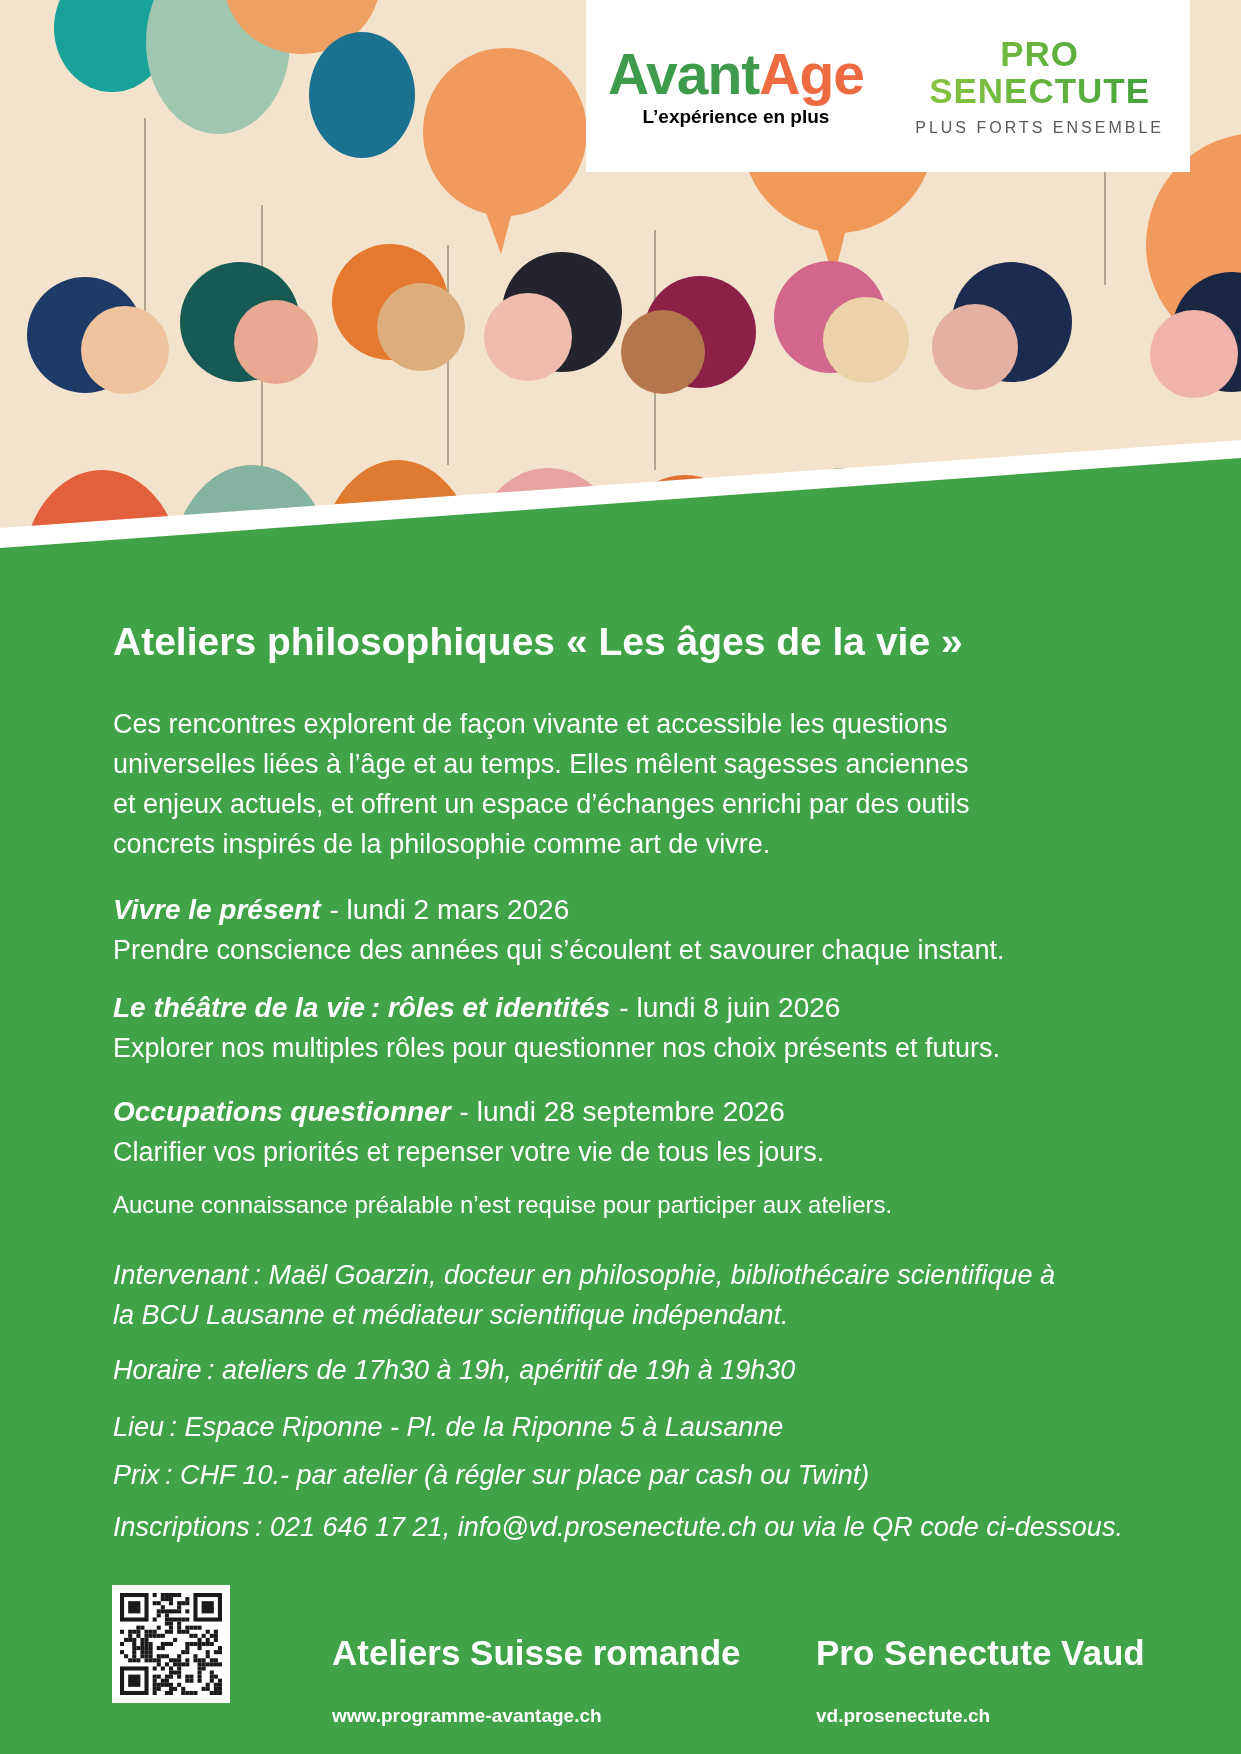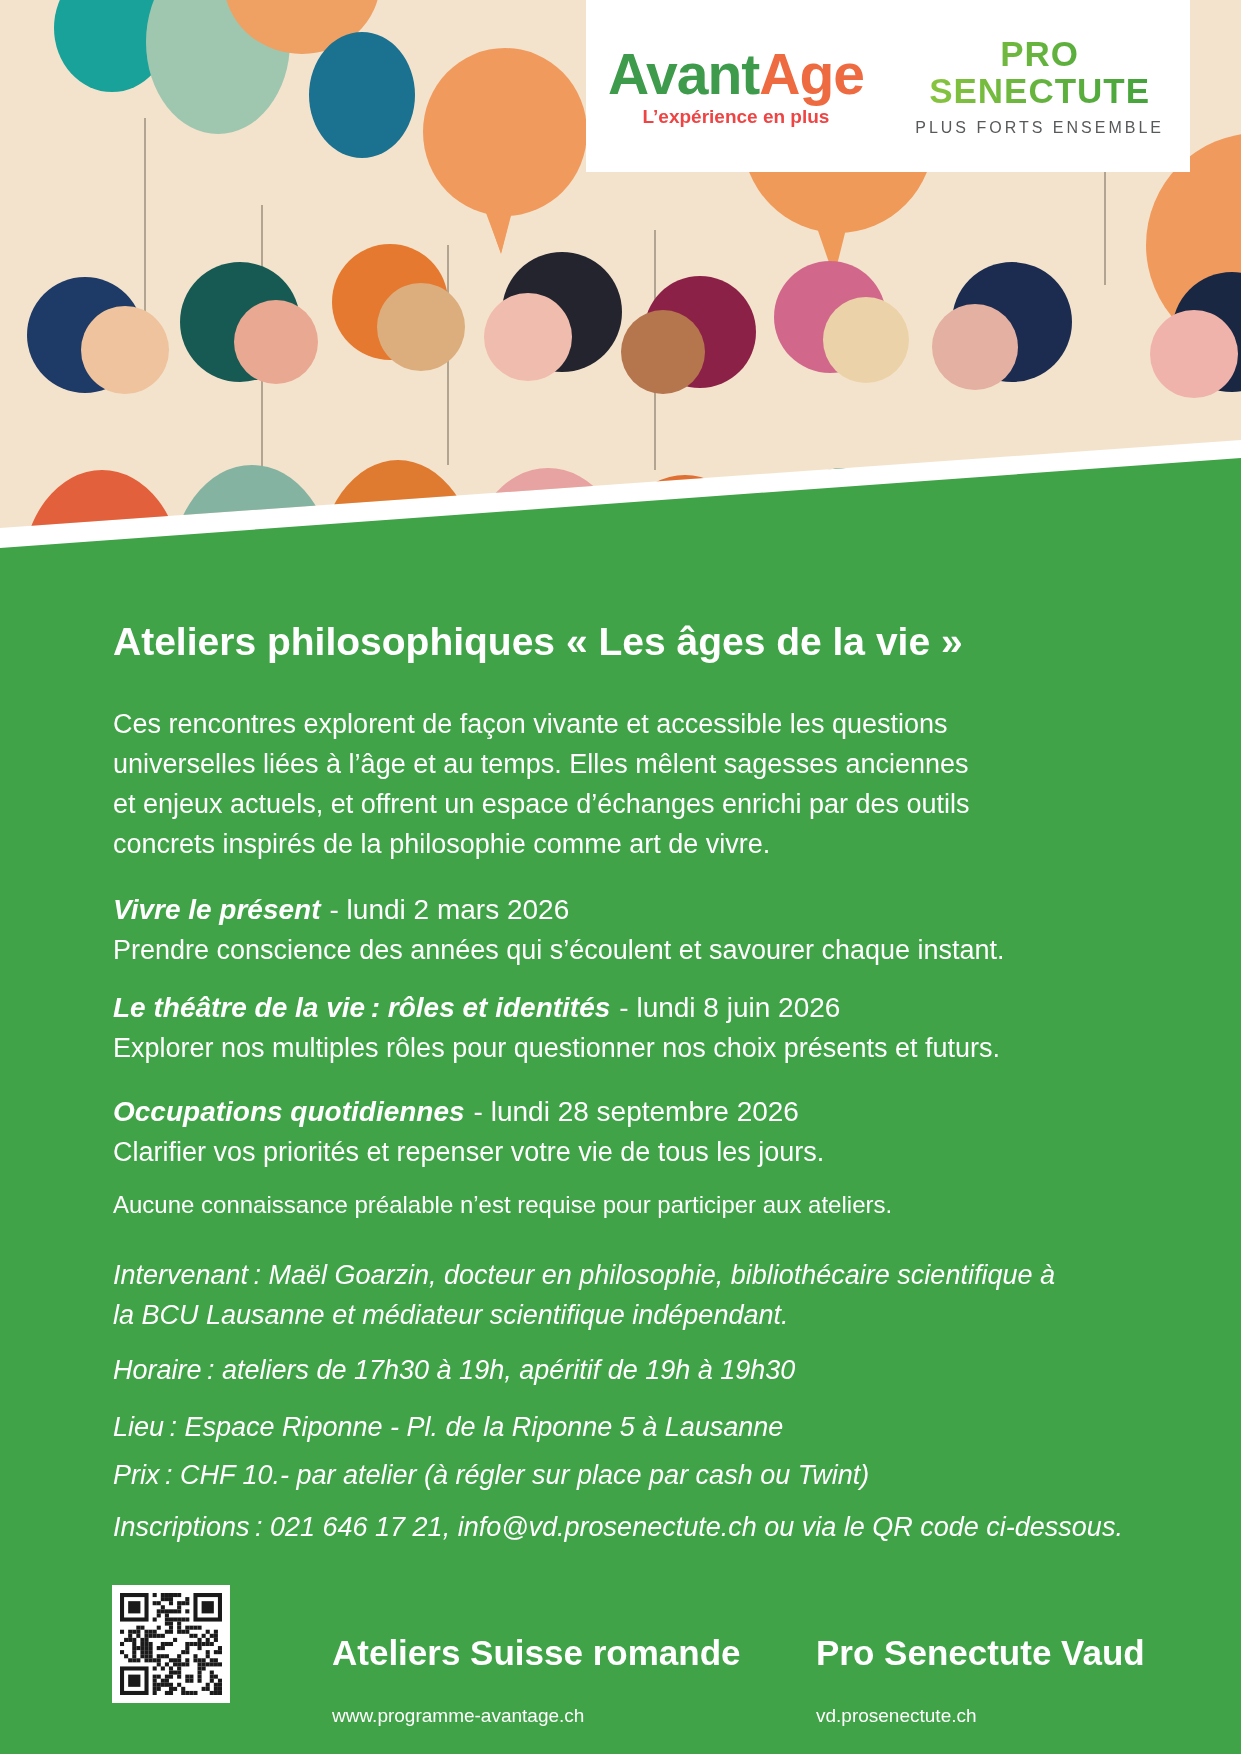--- a/index.html
+++ b/index.html
@@ -11,21 +11,21 @@
     clip-path:polygon(0 0,100% 0,100% 440px,0 528px);}
   .illustration svg{display:block;}
 
   
   .logo-box{position:absolute;top:0;left:586px;width:604px;height:172px;background:#fff;
     display:flex;align-items:center;justify-content:space-between;padding:0 26px 0 22px;box-sizing:border-box;}
   .avantage{ text-align:center;line-height:1;}
   .avantage .wordmark{font-size:57px;font-weight:bold;letter-spacing:-1px;}
   .avantage .wm-green{color:#3e9b4b;}
   .avantage .wm-orange{color:#ee6a41;}
-  .avantage .tagline{font-size:19px;font-weight:bold;color:#ef4444;margin-top:4px;letter-spacing:0;}
+  .avantage .tagline{font-size:19px;font-weight:bold;color:#000000;margin-top:4px;letter-spacing:0;}
   .prosenectute{text-align:center;line-height:1;}
   .ps-line{font-weight:bold;letter-spacing:1px;
     background:linear-gradient(90deg,#8cc63f,#3fa13c);
     -webkit-background-clip:text;background-clip:text;color:transparent;}
   .ps-line1{font-size:35px;}
   .ps-line2{font-size:35px;margin-top:2px;}
   .ps-tagline{font-size:16px;font-weight:normal;color:#58595b;letter-spacing:3px;margin-top:12px;}
 
   
   .green-section{position:absolute;top:458px;left:0;width:1241px;height:1296px;background:#40a347;
@@ -37,21 +37,21 @@
   .workshop .w-title{font-size:28px;font-weight:bold;font-style:italic;}
   .workshop .w-date{font-size:28px;margin-left:9px;}
   .note{top:729px;font-size:24px;line-height:36px;}
   .detail{font-size:27px;line-height:40px;max-width:1030px;font-style:italic;}
 
   
   .qr-wrap{position:absolute;top:1127px;left:112px;width:118px;height:118px;background:#fff;
     padding:8px;box-sizing:border-box;}
   .qr-wrap svg{display:block;width:102px;height:102px;}
   .org-name{position:absolute;top:1174px;font-size:35px;font-weight:bold;line-height:1.2;}
-  .org-url{position:absolute;top:1247px;font-size:19px;font-weight:normal;}
+  .org-url{position:absolute;top:1247px;font-size:19px;font-weight:bold;}
   .org1{left:332px;} .org2{left:816px;}
 </style>
 </head>
 <body>
 
 <div class="page">
 
   <div class="illustration">
     <svg width="1241" height="545" viewBox="0 0 1241 545">
       <rect x="0" y="0" width="1241" height="545" fill="#f4e3cc"></rect>
@@ -147,21 +147,21 @@
       <div><span class="w-title">Vivre le présent</span><span class="w-date">- lundi 2 mars 2026</span></div>
       <div>Prendre conscience des années qui s’écoulent et savourer chaque instant.</div>
     </div>
 
     <div class="abs workshop" style="top:530px;">
       <div><span class="w-title">Le théâtre de la vie : rôles et identités</span><span class="w-date">- lundi 8 juin 2026</span></div>
       <div>Explorer nos multiples rôles pour questionner nos choix présents et futurs.</div>
     </div>
 
     <div class="abs workshop" style="top:634px;">
-      <div><span class="w-title">Occupations quotidiennes</span><span class="w-date">- lundi 28 septembre 2026</span></div>
+      <div><span class="w-title">Occupations questionner</span><span class="w-date">- lundi 28 septembre 2026</span></div>
       <div>Clarifier vos priorités et repenser votre vie de tous les jours.</div>
     </div>
 
     <div class="abs note" style="top:729px;">Aucune connaissance préalable n’est requise pour participer aux ateliers.</div>
 
     <div class="abs detail" style="top:797px;">
       <div>Intervenant : Maël Goarzin, docteur en philosophie, bibliothécaire scientifique à</div>
       <div>la BCU Lausanne et médiateur scientifique indépendant.</div>
     </div>
 

